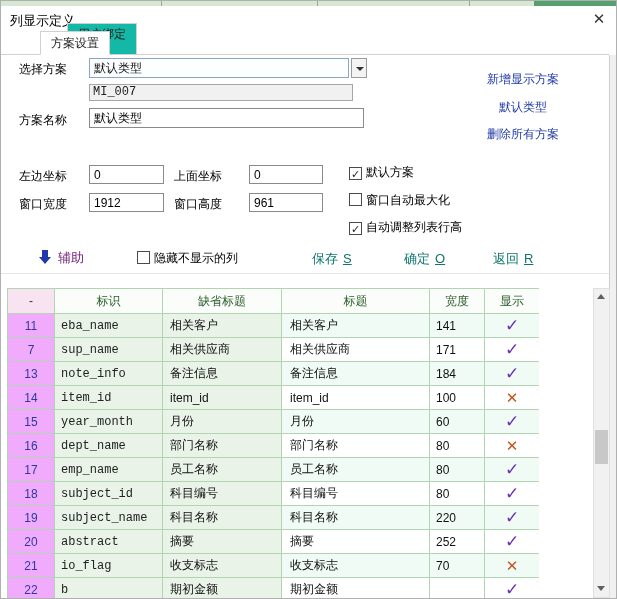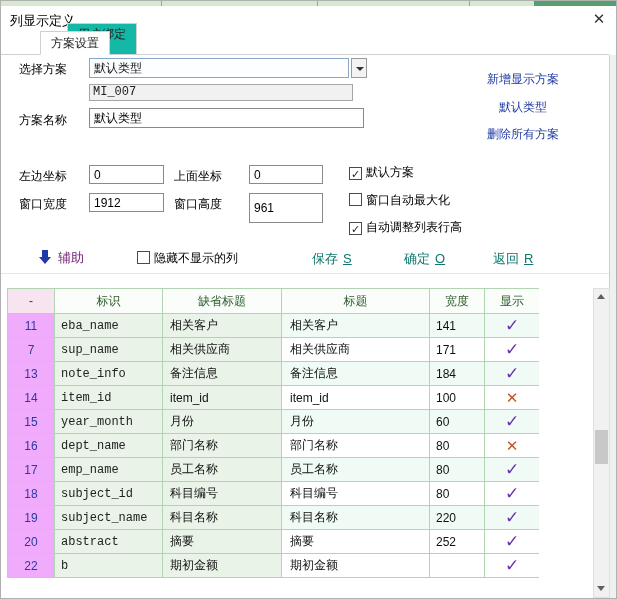--- a/index.html
+++ b/index.html
@@ -116,21 +116,21 @@
     <span class="link" style="left:486px; top:71px">删除所有方案</span>
 
     <span class="lbl" style="left:18px; top:112px">左边坐标</span>
     <input class="txt" style="left: 88px; top: 110px; width: 75px; height: 19px;" value="0">
     <span class="lbl" style="left:173px; top:112px">上面坐标</span>
     <input class="txt" style="left: 248px; top: 110px; width: 74px; height: 19px;" value="0">
 
     <span class="lbl" style="left:18px; top:140px">窗口宽度</span>
     <input class="txt" style="left: 88px; top: 138px; width: 75px; height: 19px;" value="1912">
     <span class="lbl" style="left:173px; top:140px">窗口高度</span>
-    <input class="txt" style="left: 248px; top: 138px; width: 74px; height: 30px;" value="961">
+    <input class="txt" style="left: 248px; top: 138px; width: 74px; height: 19px;" value="961">
 
     <span class="cb" style="left:348px; top:110px"><span class="box">✓</span><span class="cbl">默认方案</span></span>
     <span class="cb" style="left:348px; top:138px"><span class="box"></span><span class="cbl">窗口自动最大化</span></span>
     <span class="cb" style="left:348px; top:165px"><span class="box">✓</span><span class="cbl">自动调整列表行高</span></span>
 
     <span class="aux">
       <svg width="12" height="14" viewBox="0 0 12 14">
           <path d="M3,0 h6 v7 h3 l-6,7 -6,-7 h3 z" fill="#2038a8"></path>
         </svg><span>辅助</span>
     </span>
@@ -236,20 +236,28 @@
               <td class="c-show"><span class="mark-check">✓</span></td>
             </tr>
             <tr>
               <td class="c-num">20</td>
               <td class="c-id">abstract</td>
               <td class="c-def">摘要</td>
               <td class="c-title">摘要</td>
               <td class="c-width">252</td>
               <td class="c-show"><span class="mark-check">✓</span></td>
             </tr>
+            <tr class="tint">
+              <td class="c-num">21</td>
+              <td class="c-id">io_flag</td>
+              <td class="c-def">收支标志</td>
+              <td class="c-title">收支标志</td>
+              <td class="c-width">70</td>
+              <td class="c-show"><span class="mark-cross">✕</span></td>
+            </tr>
             <tr>
               <td class="c-num">22</td>
               <td class="c-id">b</td>
               <td class="c-def">期初金额</td>
               <td class="c-title">期初金额</td>
               <td class="c-width"></td>
               <td class="c-show"><span class="mark-check">✓</span></td>
             </tr>
           </tbody>
       </table>

